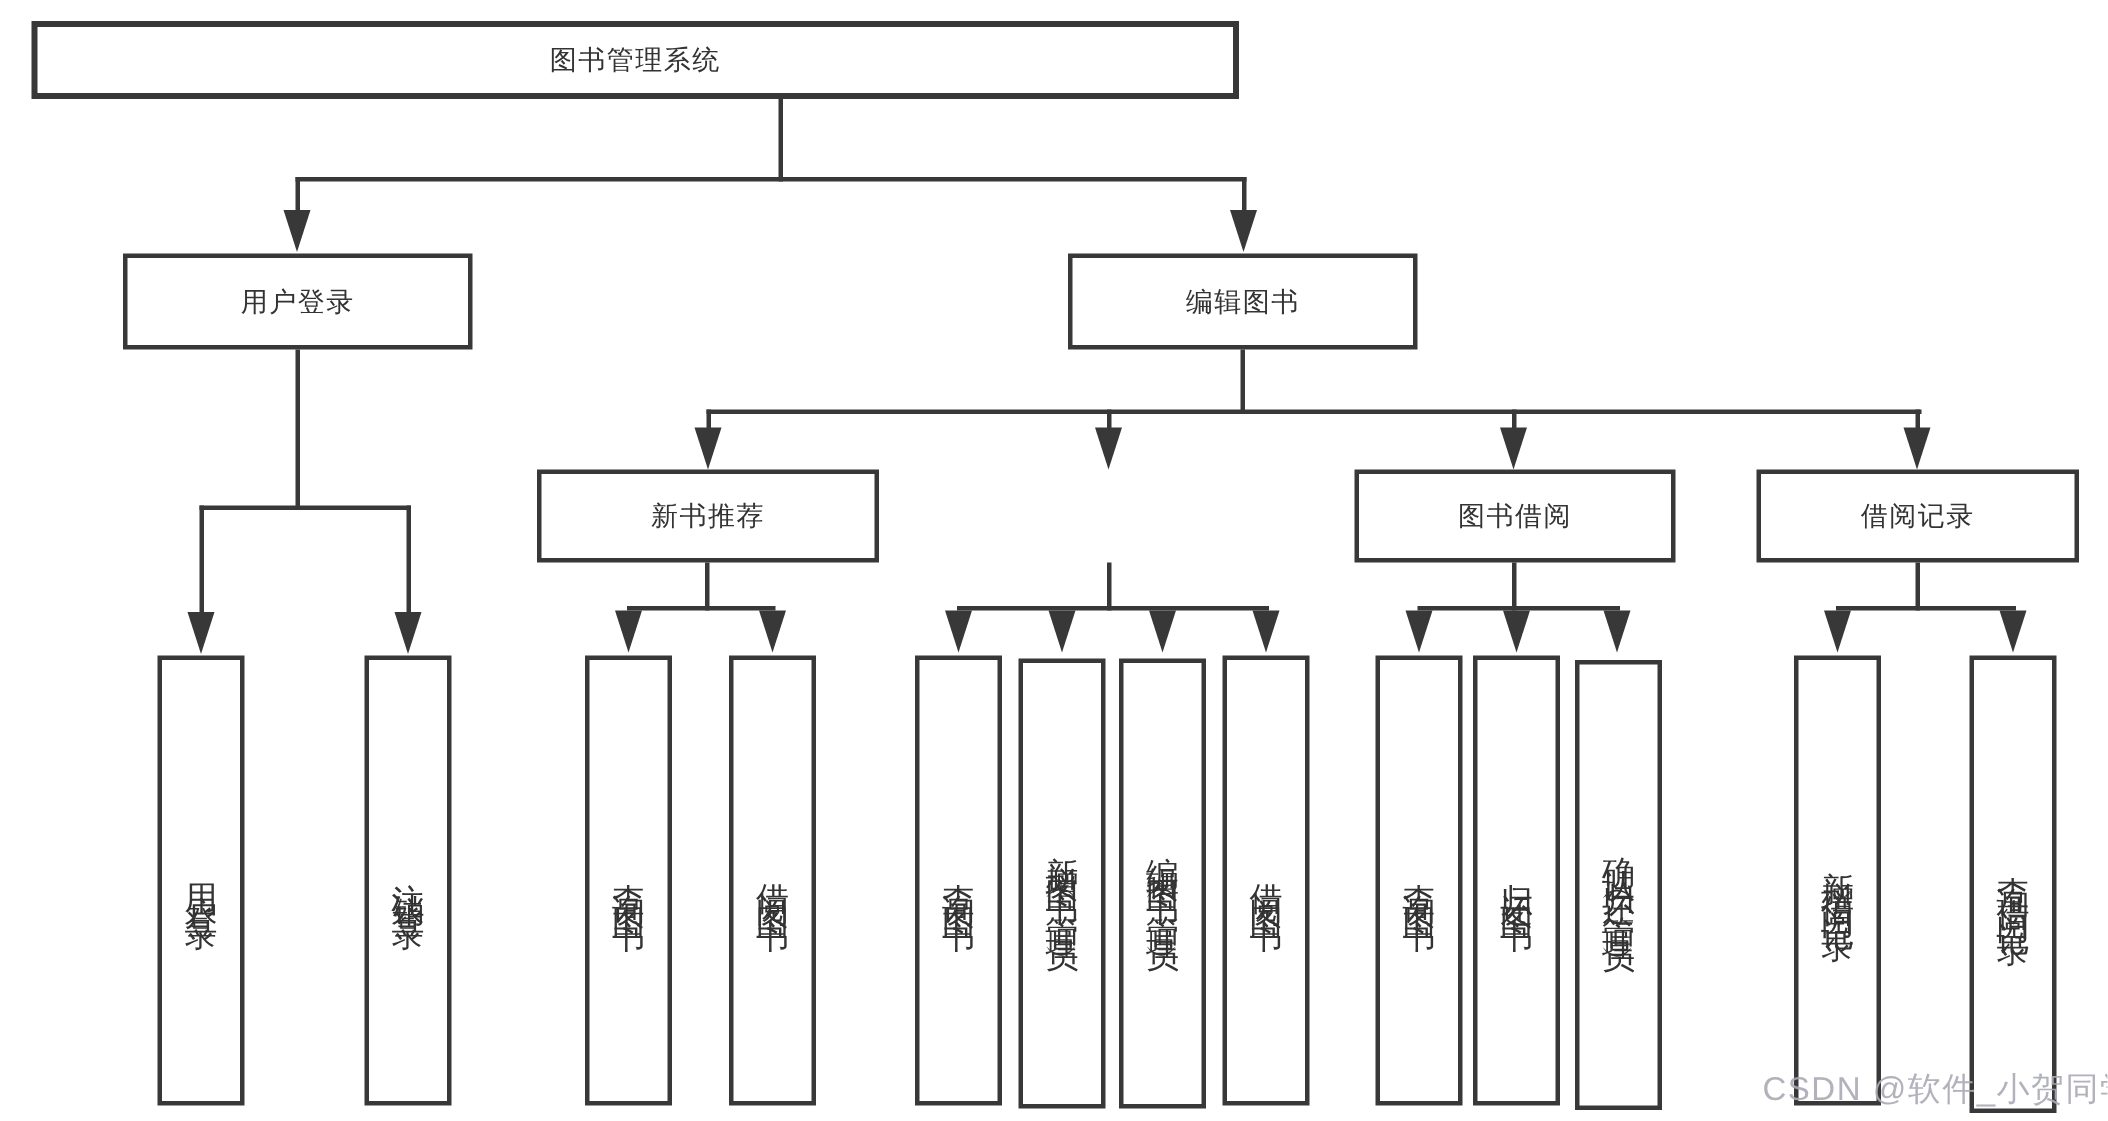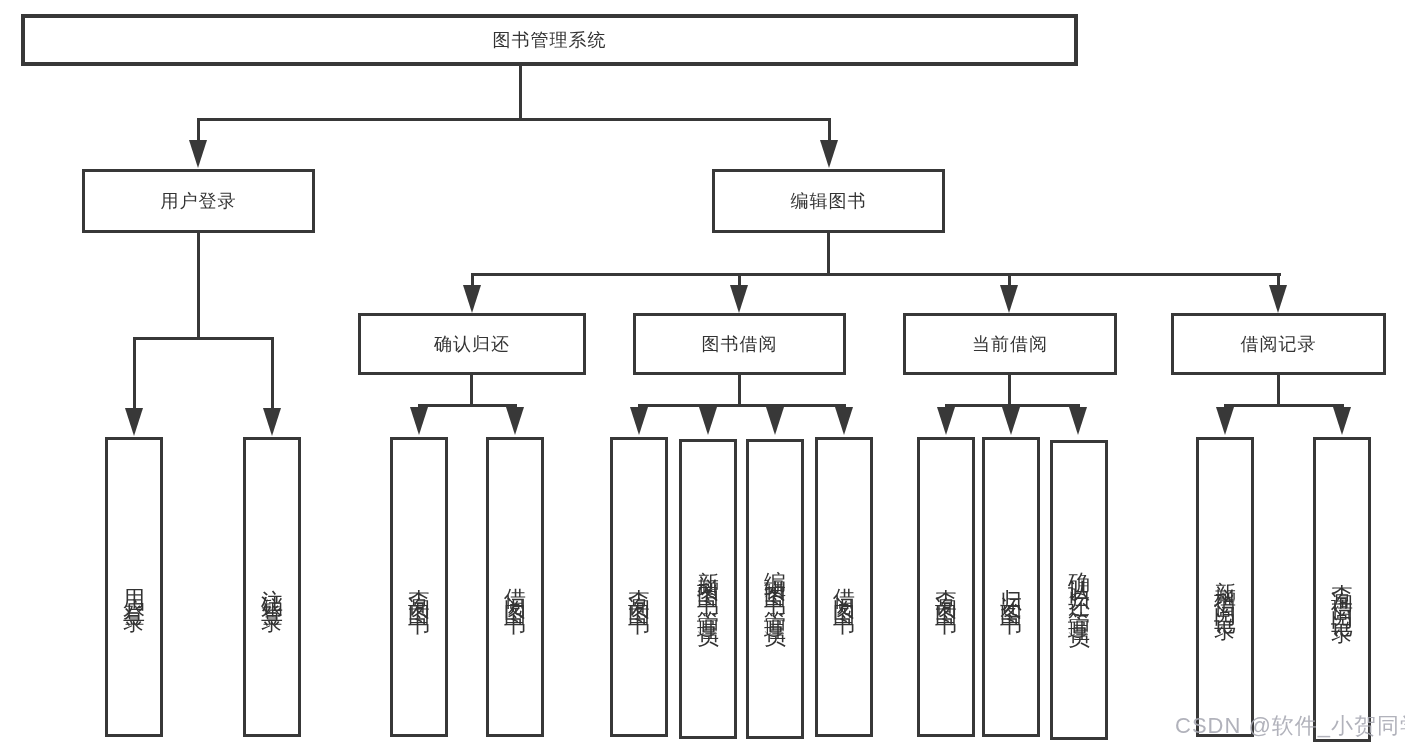--- a/index.html
+++ b/index.html
@@ -56,21 +56,21 @@
     letter-spacing:1px;
     white-space:nowrap;
     z-index:5;
   }
 </style>
 </head>
 <body>
 
 <div id="canvas">
 
-  <div class="box" style="left:21px;top:14px;width:1057px;height:52px;border-width:4px">图书管理系统</div>
+  <div class="box" style="left:21px;top:14px;width:805px;height:52px;border-width:4px">图书管理系统</div>
 
   <div>
     <div class="vline" style="left:519px;top:64px;height:57px"></div>
     <div class="hline" style="left:197px;top:118px;width:634px"></div>
     <div class="vline" style="left:197px;top:118px;height:27px"></div>
     <div class="vline" style="left:828px;top:118px;height:27px"></div>
     <div class="arrow" style="left:189px;top:140px"></div>
     <div class="arrow" style="left:820px;top:140px"></div>
   </div>
 
@@ -92,23 +92,22 @@
     <div class="vline" style="left:471px;top:273px;height:15px"></div>
     <div class="vline" style="left:738px;top:273px;height:15px"></div>
     <div class="vline" style="left:1008px;top:273px;height:15px"></div>
     <div class="vline" style="left:1277px;top:273px;height:15px"></div>
     <div class="arrow" style="left:463px;top:285px"></div>
     <div class="arrow" style="left:730px;top:285px"></div>
     <div class="arrow" style="left:1000px;top:285px"></div>
     <div class="arrow" style="left:1269px;top:285px"></div>
   </div>
 
-  <div class="box" style="left:358px;top:313px;width:228px;height:62px">确认归还</div>
-  <div class="box" style="left:633px;top:313px;width:213px;height:62px">图书借阅</div>
-  <div class="box" style="left:903px;top:313px;width:214px;height:62px">当前借阅</div>
+  <div class="box" style="left:358px;top:313px;width:228px;height:62px">新书推荐</div>
+  <div class="box" style="left:903px;top:313px;width:214px;height:62px">图书借阅</div>
   <div class="box" style="left:1171px;top:313px;width:215px;height:62px">借阅记录</div>
 
   <div>
     <div class="vline" style="left:470px;top:375px;height:32px"></div>
     <div class="hline" style="left:418px;top:404px;width:99px"></div>
     <div class="arrow" style="left:410px;top:407px"></div>
     <div class="arrow" style="left:506px;top:407px"></div>
   </div>
 
   <div>

